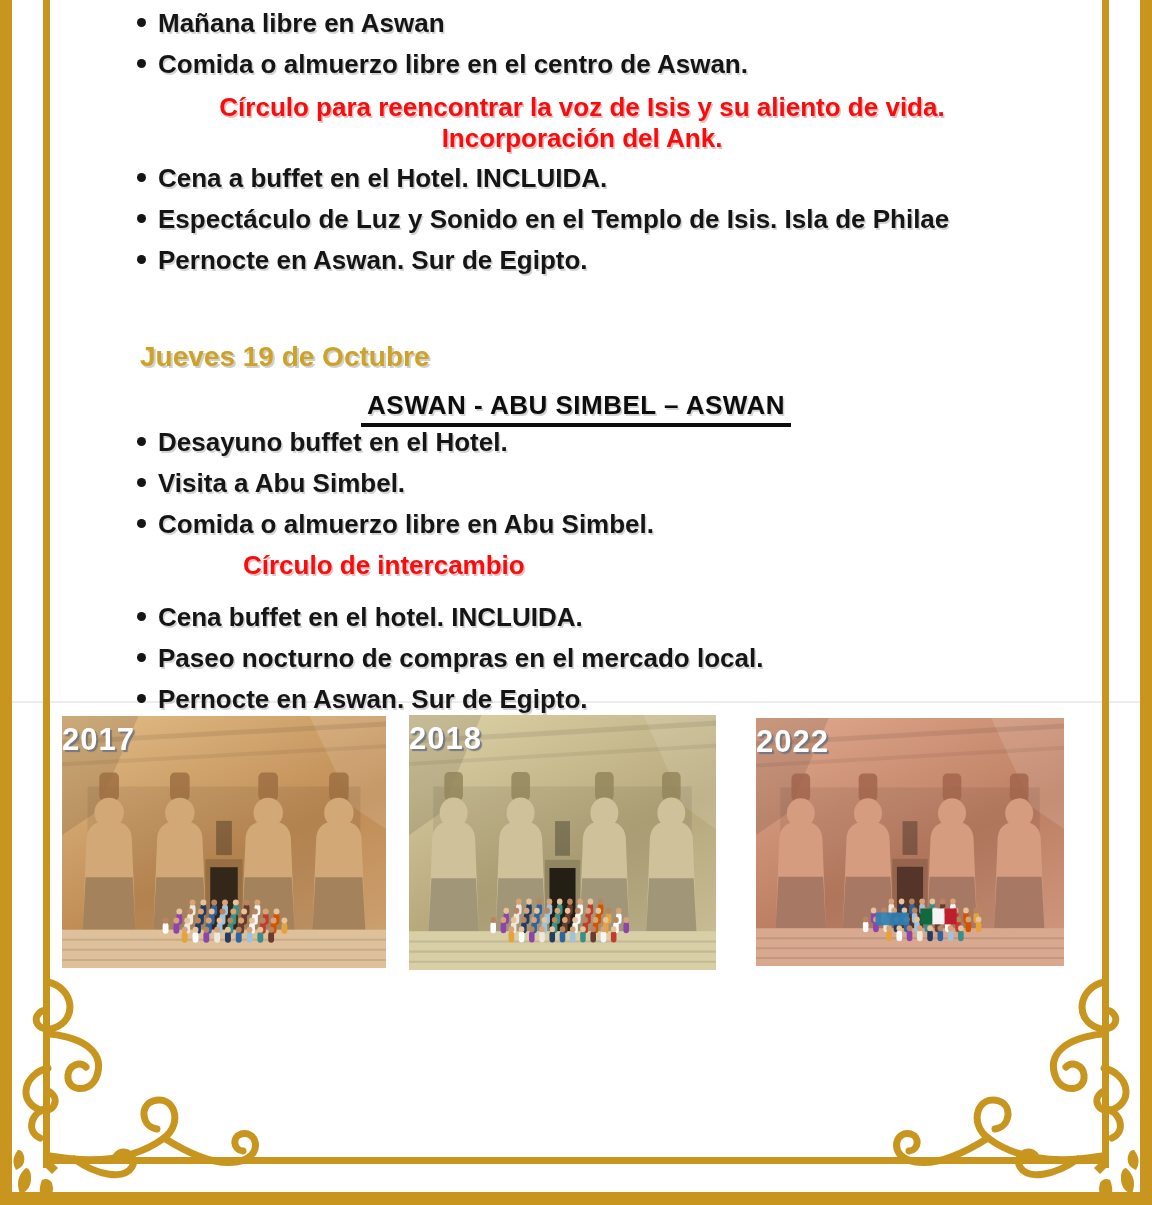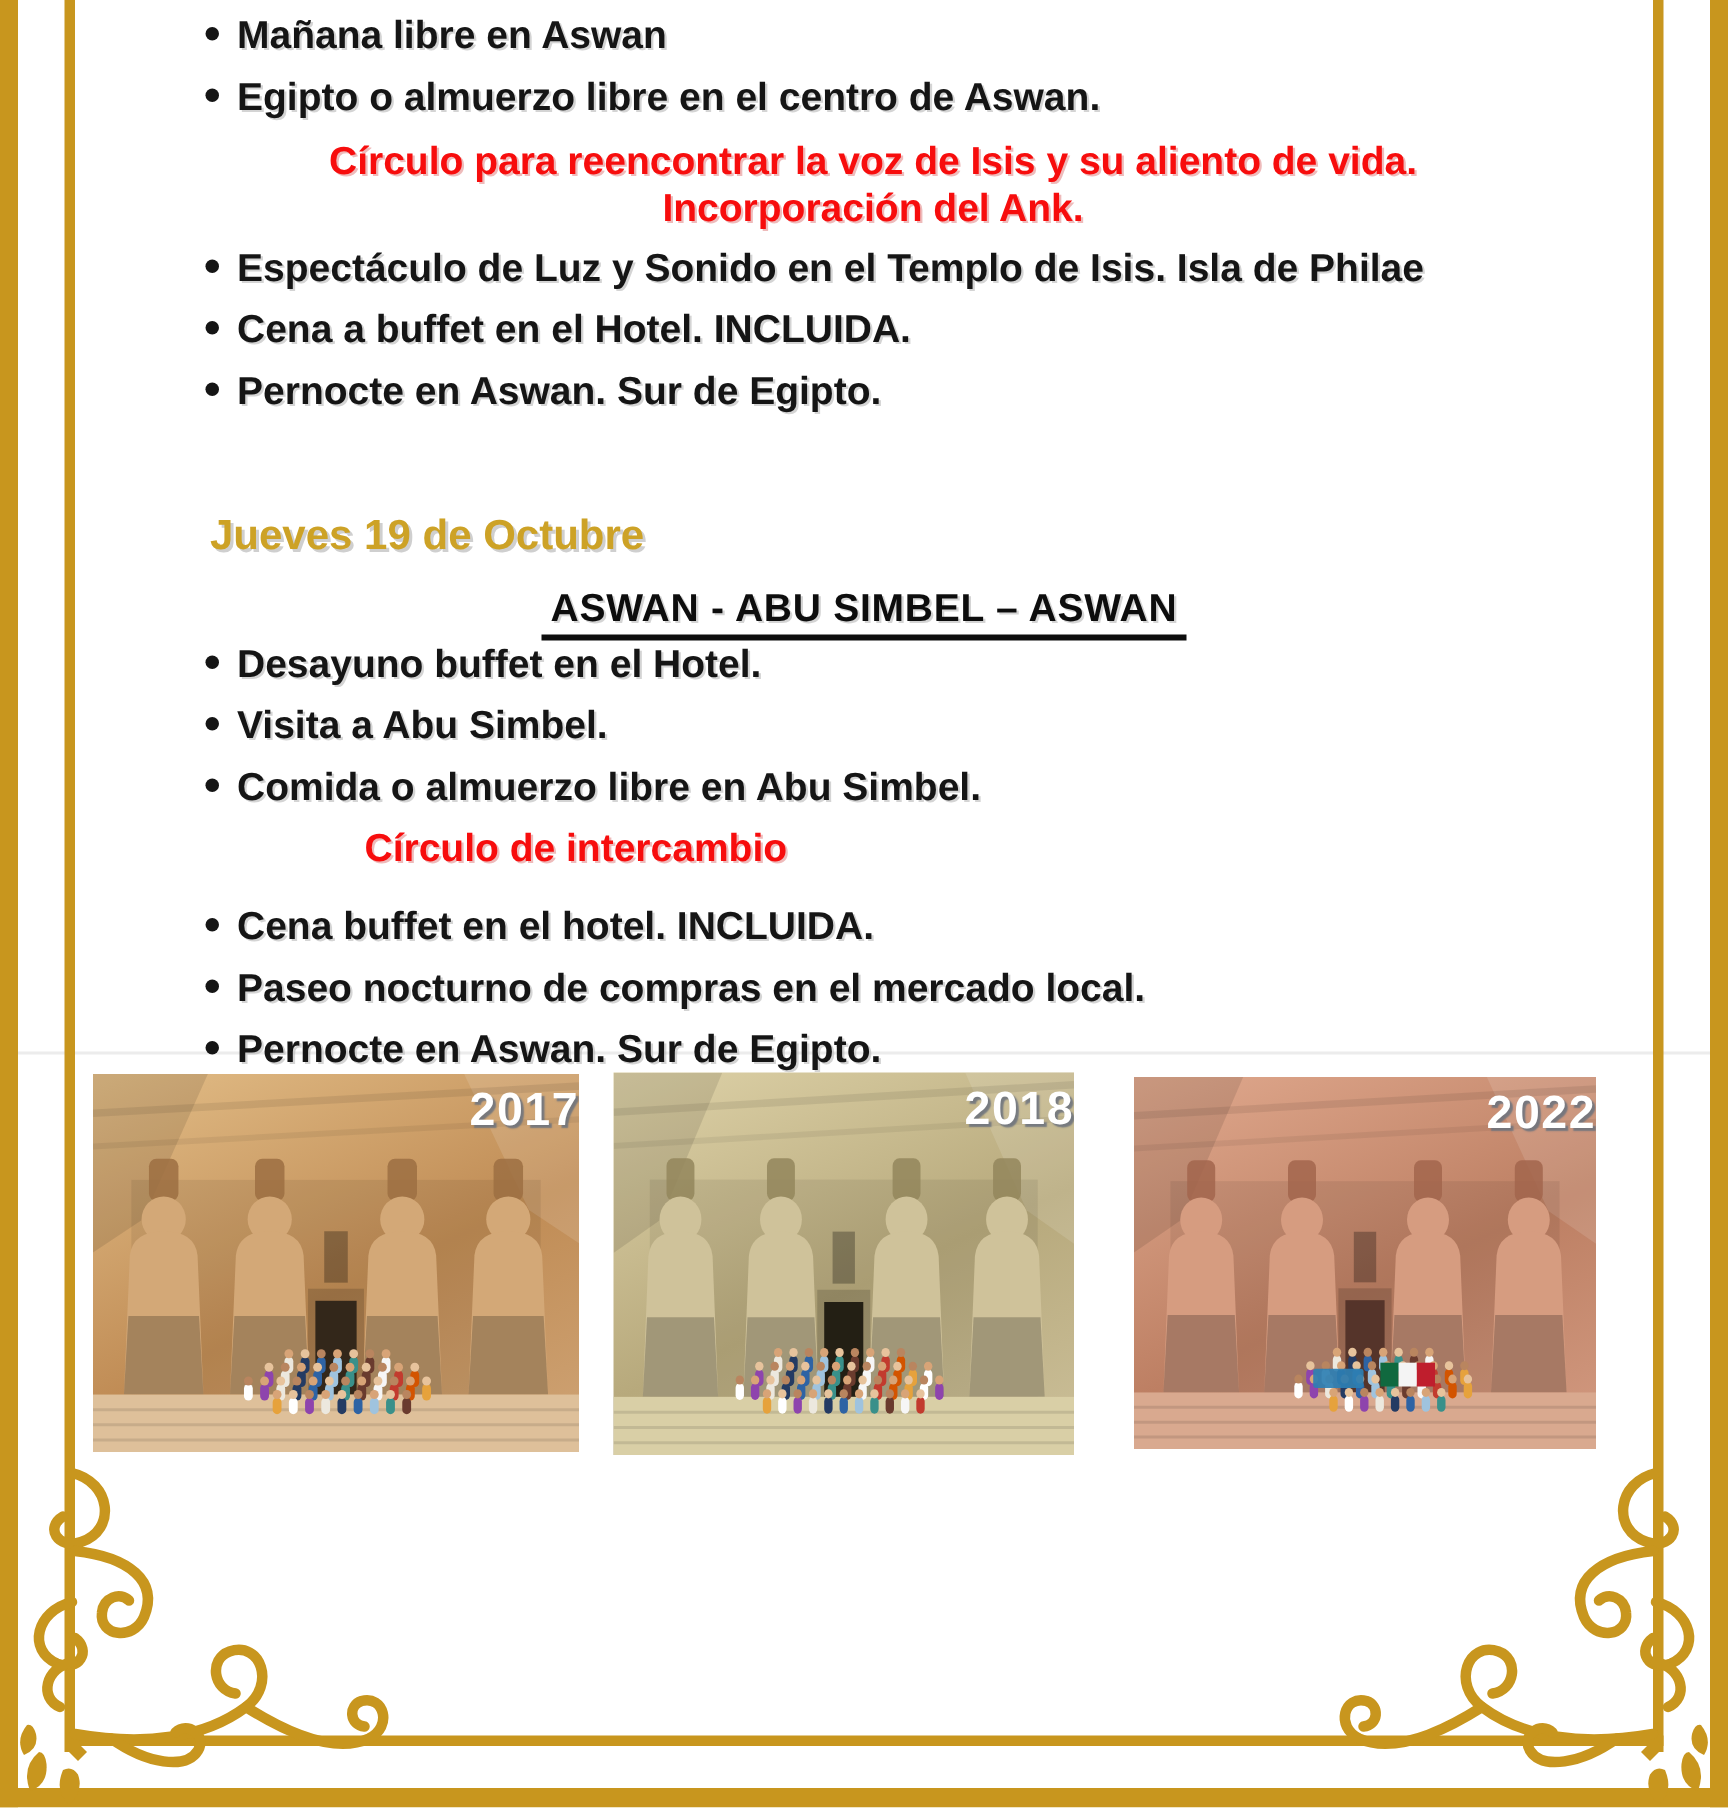--- a/index.html
+++ b/index.html
@@ -61,21 +61,21 @@
     --statue:#d3a877;--shade:#9c6f42;--door:#33271a;--sand:#dec09a;
     background:linear-gradient(155deg,#e2bd87,#c08c55 55%,#cfa476);}
   figure.p2{left:409px;top:715px;width:307px;height:255px;
     --statue:#cfc29a;--shade:#93865c;--door:#231f14;--sand:#d9cfa6;
     background:linear-gradient(155deg,#ded2a8,#b7a97c 55%,#ccc09a);text-decoration:underline;}
   figure.p3{left:756px;top:718px;width:308px;height:248px;
     --statue:#d69c80;--shade:#a2654c;--door:#55342a;--sand:#d9a98f;
     background:linear-gradient(155deg,#e0a98e,#bd7f63 55%,#d39b82);}
   figure.photo svg.photo-art{position:absolute;left:0;top:0;width:100%;height:100%;}
   .year{
-    position:absolute;top:6px;left:0;width:100%;text-align:right;
+    position:absolute;top:6px;left:0;width:100%;text-align:left;
     font-size:31px;color:#ffffff;letter-spacing:1px;
     text-shadow:2px 2px 1px rgba(110,115,125,0.9);
   }
 </style>
 </head>
 <body>
 
 <svg width="0" height="0" style="position:absolute" aria-hidden="true">
   <defs>
     <g id="statue-shape">
@@ -86,31 +86,31 @@
     </g>
   </defs>
 </svg>
 
 <div class="page-break"></div>
 
 <div class="sec sec1">
   <ul class="bullets">
 
   <li>Mañana libre en Aswan</li>
-      <li>Egipto o almuerzo libre en el centro de Aswan.</li>
+      <li>Comida o almuerzo libre en el centro de Aswan.</li>
     </ul>
   <div class="red-wrap">
 
   <div class="redline">Círculo para reencontrar la voz de Isis y su aliento de vida.</div>
       <div class="redline">Incorporación del Ank.</div>
     </div>
   <ul class="bullets">
 
-  <li>Espectáculo de Luz y Sonido en el Templo de Isis. Isla de Philae</li>
-      <li>Cena a buffet en el Hotel. INCLUIDA.</li>
+  <li>Cena a buffet en el Hotel. INCLUIDA.</li>
+      <li>Espectáculo de Luz y Sonido en el Templo de Isis. Isla de Philae</li>
       <li>Pernocte en Aswan. Sur de Egipto.</li>
     </ul>
 </div>
 
 <div class="sec sec2">
   <h2 class="date-heading">Jueves 19 de Octubre</h2>
   <div class="route-title-row">
     <span class="route-title">ASWAN - ABU SIMBEL – ASWAN</span>
   </div>
   <ul class="bullets">

